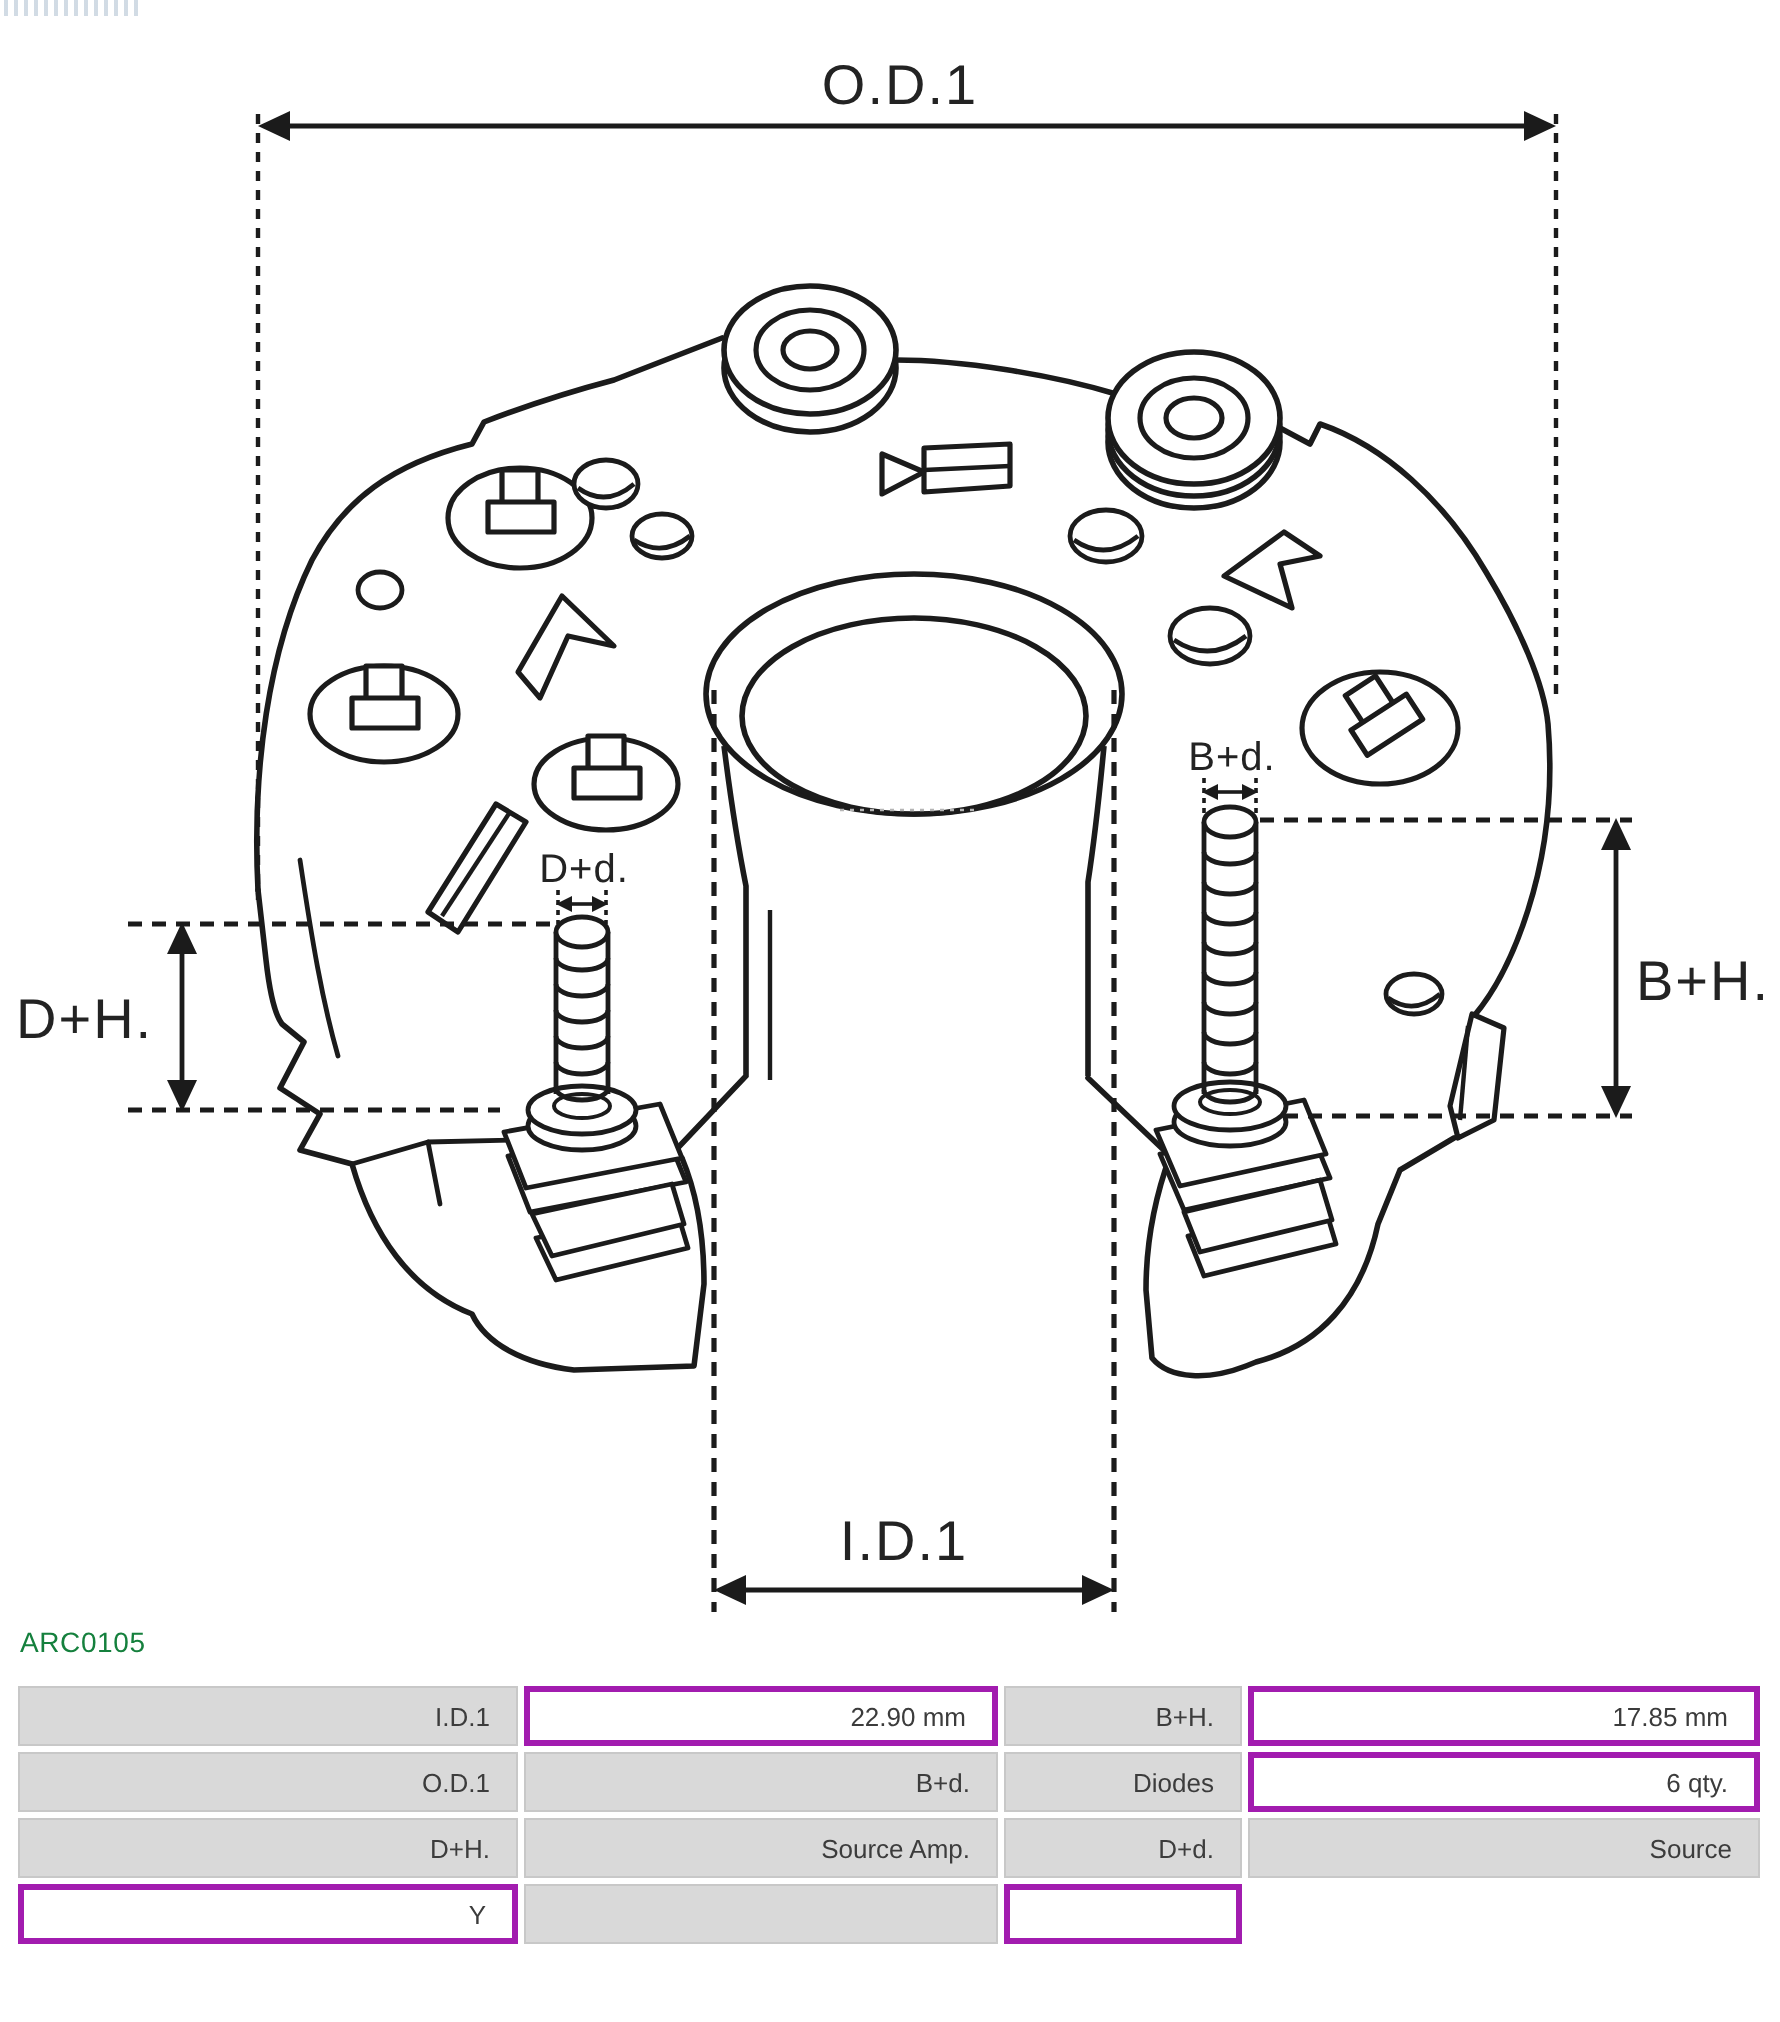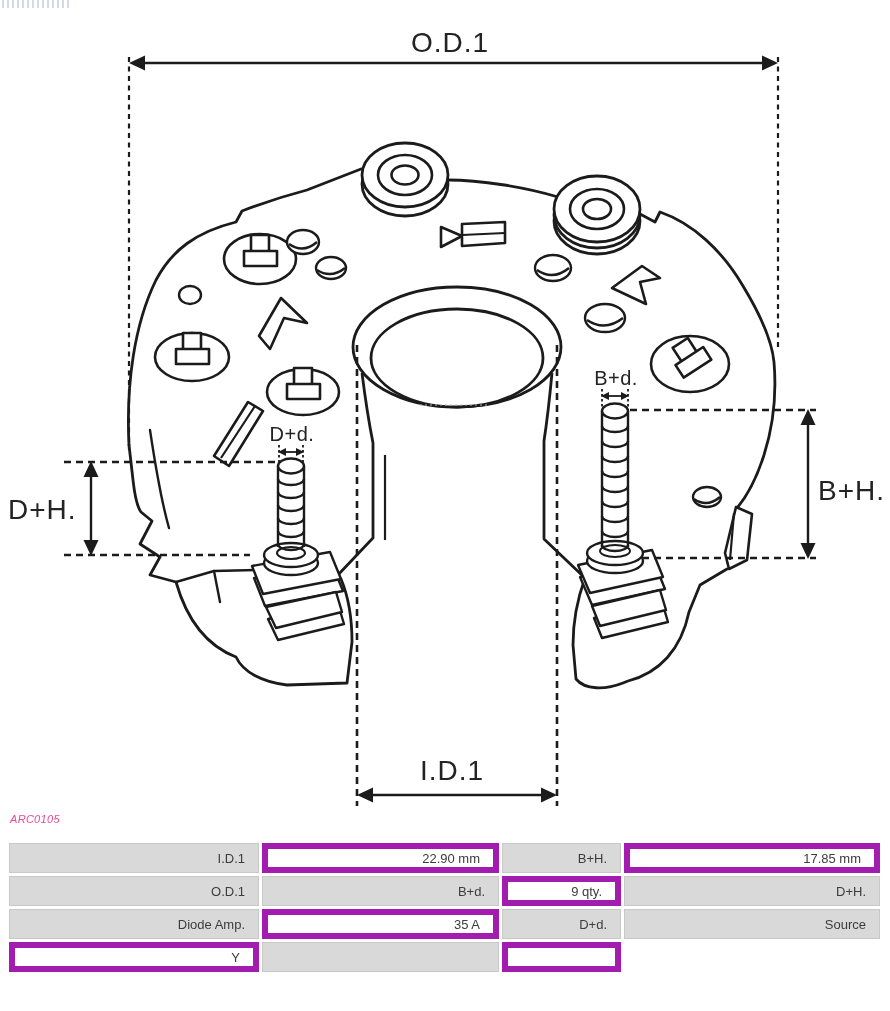--- a/index.html
+++ b/index.html
@@ -10,32 +10,32 @@
   .logo-fragment{
     position:absolute;top:0;left:2px;width:68px;height:8px;opacity:.65;
     background:repeating-linear-gradient(90deg,#b9c8d6 0 2px,transparent 2px 5px);
   }
   .diagram{position:absolute;top:0;left:0;}
   .diagram text{fill:#232323;}
   .dim-big{font-size:28px;letter-spacing:1px;}
   .dim-small{font-size:20px;letter-spacing:.5px;}
   .part-number{
     position:absolute;top:813px;left:10px;
-    font-size:11px;color:#ec4899;letter-spacing:.3px;font-style:italic;
+    font-size:14px;color:#15803d;letter-spacing:.3px;
   }
   .spec{
     position:absolute;left:9px;top:843px;width:871px;
     display:grid;grid-template-columns:250px 237px 119px 256px;
     grid-auto-rows:30px;gap:3px;
     font-size:13px;color:#3c3c3c;
   }
   .cell{display:flex;align-items:center;justify-content:flex-end;
     padding-right:13px;box-sizing:border-box;}
   .lbl{background:#d9d9d9;border:1px solid #c8c8c8;}
-  .val{background:#ffffff;border:6px solid #a21caf;}
+  .val{background:#ffffff;border:3px solid #a21caf;}
 </style>
 </head>
 <body>
 
 <div class="logo-fragment"></div>
 
 <svg class="diagram" width="890" height="812" viewBox="0 0 890 812">
 
   <g>
     <path fill="#ffffff" stroke="none" d="
@@ -264,24 +264,24 @@
 
 <div class="spec">
   <div class="cell lbl">I.D.1</div>
   <div class="cell val">22.90 mm</div>
   <div class="cell lbl">B+H.</div>
   <div class="cell val">17.85 mm</div>
 
   <div class="cell lbl">O.D.1</div>
   <div class="cell lbl">B+d.</div>
 
-  <div class="cell val">9 qty.</div>
+  <div class="cell lbl">Diodes</div>
+  <div class="cell val">6 qty.</div>
   <div class="cell lbl">D+H.</div>
 
-  <div class="cell lbl">Diode Amp.</div>
-  <div class="cell val">35 A</div>
+  <div class="cell lbl">Source Amp.</div>
   <div class="cell lbl">D+d.</div>
 
   <div class="cell lbl">Source</div>
   <div class="cell val">Y</div>
   <div class="cell lbl"></div>
   <div class="cell val"></div>
 </div>
 
 </body></html>

